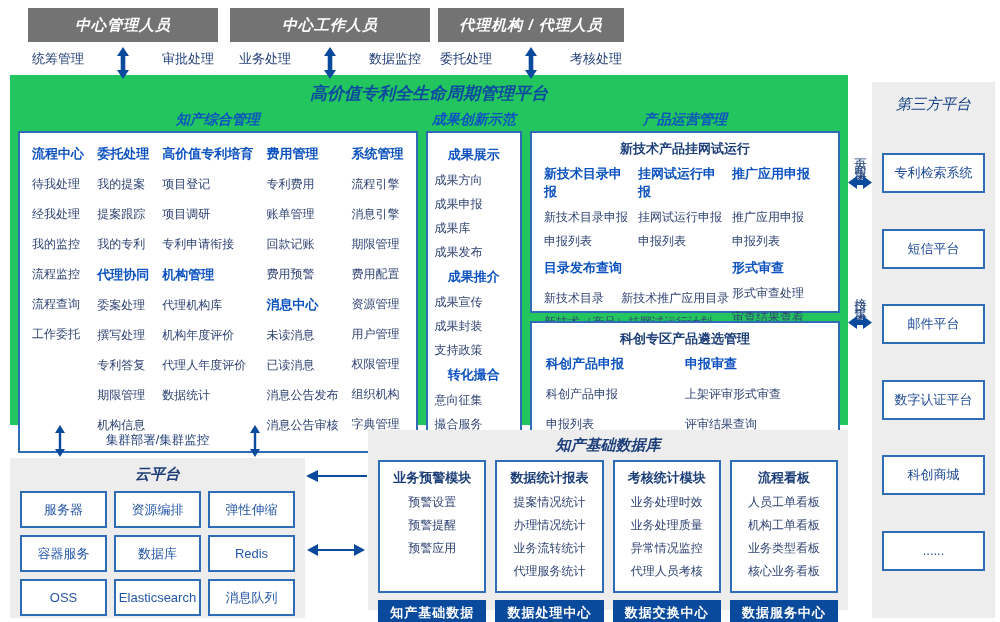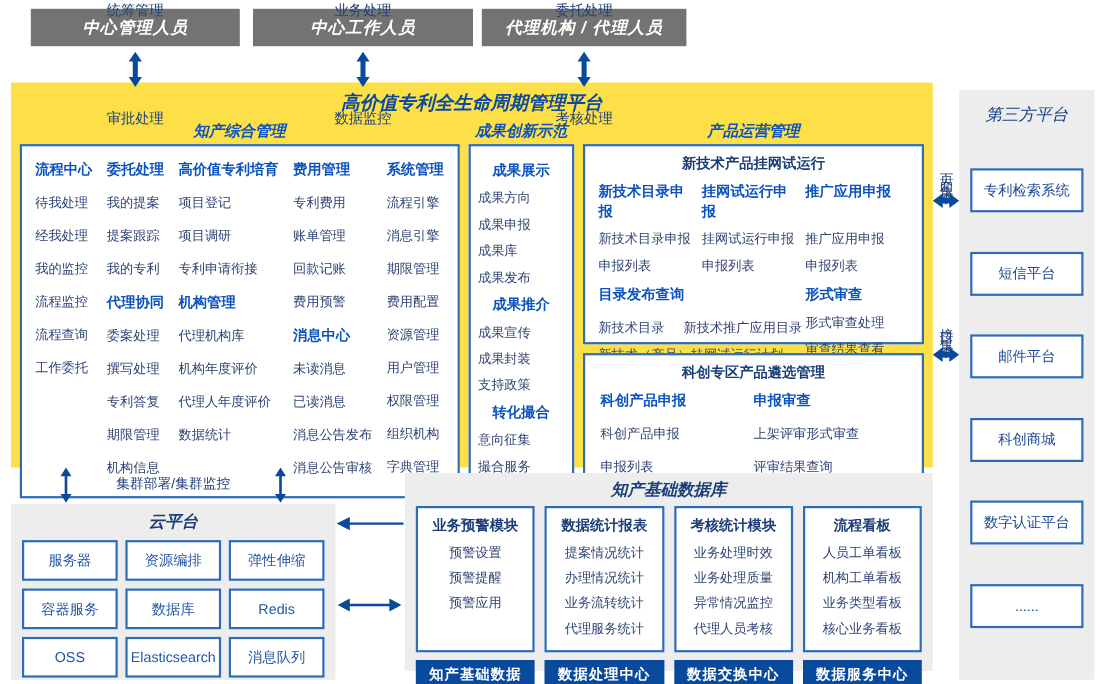--- a/index.html
+++ b/index.html
@@ -3,27 +3,27 @@
 <meta charset="utf-8">
 <style>
   * { margin:0; padding:0; box-sizing:border-box; }
   html,body { width:1000px; height:622px; background:#fff; font-family:"Liberation Sans",sans-serif; overflow:hidden; }
   .stage { position:relative; width:1000px; height:622px; }
 
   
   .actor { position:absolute; top:8px; }
   .actor-bar { height:34px; background:#737373; color:#fff; font-weight:bold; font-style:italic;
                font-size:15px; display:flex; align-items:center; justify-content:center; letter-spacing:1px; }
-  .actor-labels { height:33px; display:flex; align-items:center; justify-content:center; gap:20px;
-                  font-size:13px; color:#22407a; position:relative; z-index:3;flex-direction:column; }
+  .actor-labels { height:33px; display:flex; align-items:center; justify-content:center; gap:32px;
+                  font-size:13px; color:#22407a; position:relative; z-index:3; }
   .v-arrow { flex:0 0 auto; margin-top:8px; }
   .arrow-fill { fill:#0a4a9c; }
 
   
-  .main-panel { position:absolute; left:10px; top:75px; width:838px; height:350px; background:#fde047; }
+  .main-panel { position:absolute; left:10px; top:75px; width:838px; height:350px; background:#22c55e; }
   .main-title { text-align:center; font-weight:bold; font-style:italic; font-size:17px; color:#0c4aa0; padding:7px 0 3px; }
   .sections { display:flex; gap:8px; padding:0 8px; height:312px; }
   .section-label { text-align:center; font-weight:bold; font-style:italic; font-size:14px; color:#0d53c0; height:25px; line-height:23px; }
   .white-box { background:#fff; border:2px solid #2e6cb8; }
 
   .sec-ip { width:414px; display:flex; flex-direction:column; }
   .sec-ip .white-box { flex:1; display:flex; justify-content:space-between; padding:12px 12px 4px; }
   .ip-col { display:flex; flex-direction:column; }
   .group-header { font-weight:bold; color:#0d53c0; font-size:13px; margin-bottom:13px; white-space:nowrap; }
   .item { font-size:12px; color:#2f4474; margin-bottom:13px; white-space:nowrap; }
@@ -279,22 +279,22 @@
         <path class="arrow-fill" d="M0 7.5 L9 1 L9 5 L15 5 L15 1 L24 7.5 L15 14 L15 10 L9 10 L9 14 Z"></path>
       </svg>
   </div>
 
   <div class="third-party">
     <div class="tp-title">第三方平台</div>
     <div class="tp-items">
       <div class="tp-box">专利检索系统</div>
       <div class="tp-box">短信平台</div>
       <div class="tp-box">邮件平台</div>
+      <div class="tp-box">数字认证平台</div>
       <div class="tp-box">科创商城</div>
-      <div class="tp-box">数字认证平台</div>
       <div class="tp-box">......</div>
     </div>
   </div>
 
   <div class="cluster-row">
     <svg width="12" height="32" viewBox="0 0 12 32">
         <path class="arrow-fill" d="M6 0 L11 8 L7.2 8 L7.2 24 L11 24 L6 32 L1 24 L4.8 24 L4.8 8 L1 8 Z"></path>
       </svg>
     <span class="cluster-label">集群部署/集群监控</span>
     <svg width="12" height="32" viewBox="0 0 12 32">

